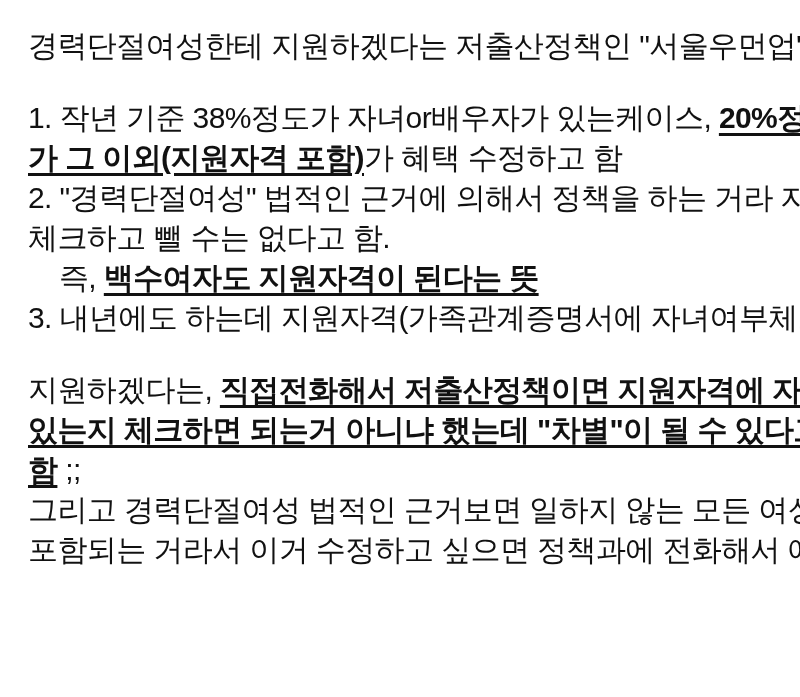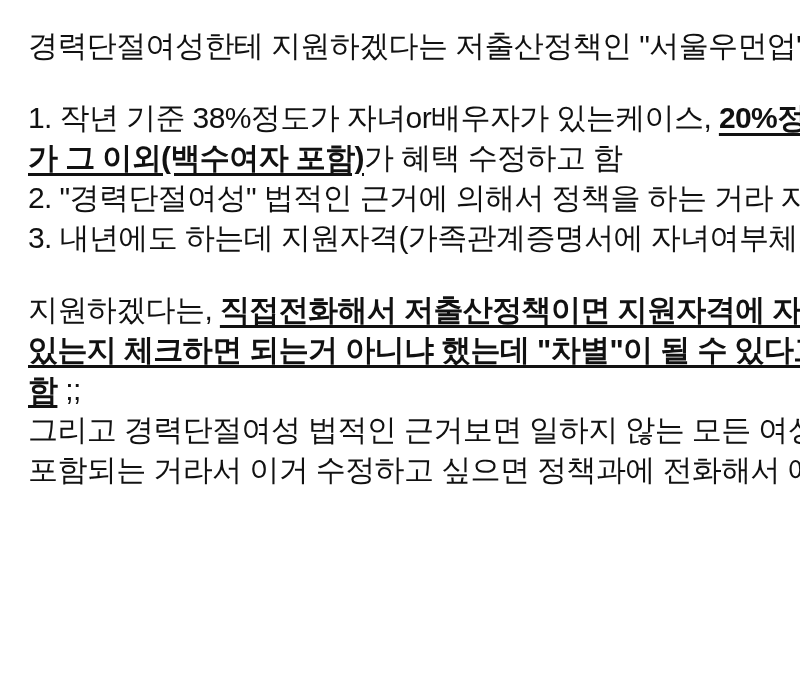--- a/index.html
+++ b/index.html
@@ -41,22 +41,24 @@
     text-underline-offset: 5px;
   }
 </style>
 </head>
 <body>
 
 <div class="post">
     <div class="line"><span class="seg">경력단절여성한테 지원하겠다는 저출산정책인 "서울우먼업" 담당</span></div>
     <div class="line blank"></div>
     <div class="line"><span class="seg">1. 작년 기준 38%정도가 자녀or배우자가 있는케이스, </span><span class="seg bold-underline">20%정도</span></div>
-    <div class="line"><span class="seg bold-underline">가 그 이외(백수여자 포함)</span><span class="seg">가 혜택 수정하고 함</span></div>
+    <div class="line"><span class="seg bold-underline">가 그 이외(지원자격 포함)</span><span class="seg">가 혜택 수정하고 함</span></div>
     <div class="line"><span class="seg">2. "경력단절여성" 법적인 근거에 의해서 정책을 하는 거라 자녀를</span></div>
+    <div class="line"><span class="seg">체크하고 뺄 수는 없다고 함.</span></div>
+    <div class="line"><span class="seg">    즉, </span><span class="seg bold-underline">백수여자도 지원자격이 된다는 뜻</span></div>
     <div class="line"><span class="seg">3. 내년에도 하는데 지원자격(가족관계증명서에 자녀여부체크)에</span></div>
     <div class="line blank"></div>
     <div class="line"><span class="seg">지원하겠다는, </span><span class="seg bold-underline">직접전화해서 저출산정책이면 지원자격에 자녀여부</span></div>
     <div class="line"><span class="seg bold-underline">있는지 체크하면 되는거 아니냐 했는데 "차별"이 될 수 있다고 말</span></div>
     <div class="line"><span class="seg bold-underline">함</span><span class="seg"> ;;</span></div>
     <div class="line"><span class="seg">그리고 경력단절여성 법적인 근거보면 일하지 않는 모든 여성 다</span></div>
     <div class="line"><span class="seg">포함되는 거라서 이거 수정하고 싶으면 정책과에 전화해서 얘기</span></div>
   </div>
 
 </body></html>

